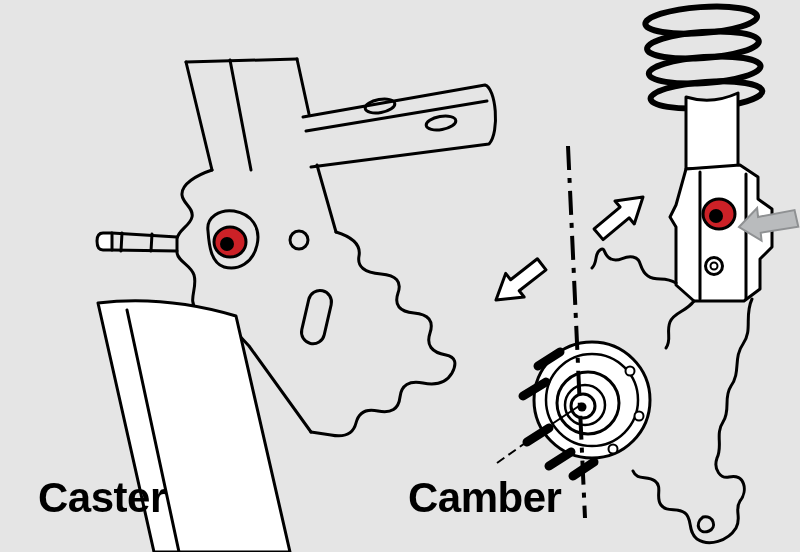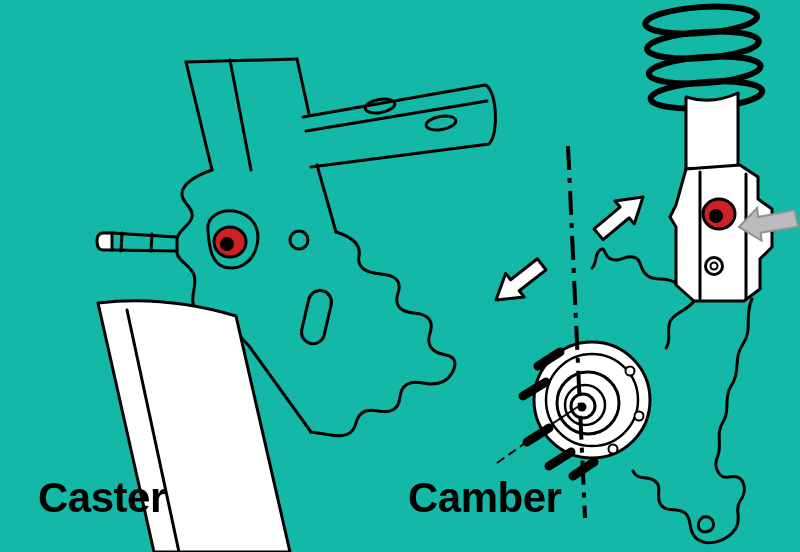--- a/index.html
+++ b/index.html
@@ -1,19 +1,19 @@
 <!DOCTYPE html>
 <html><head>
 <meta charset="utf-8">
 <style>
   html,body{margin:0;padding:0;background:#fff;}
   .canvas{
     position:relative;
     width:800px;height:552px;
-    background:#14b8a6;
+    background:#e5e5e5;
     overflow:hidden;
     font-family:"Liberation Sans", sans-serif;
   }
   svg{display:block;}
   .diagram-label{
     font-family:"Liberation Sans", sans-serif;
     font-weight:bold;
     font-size:42px;
     letter-spacing:-0.5px;
     fill:#000;

